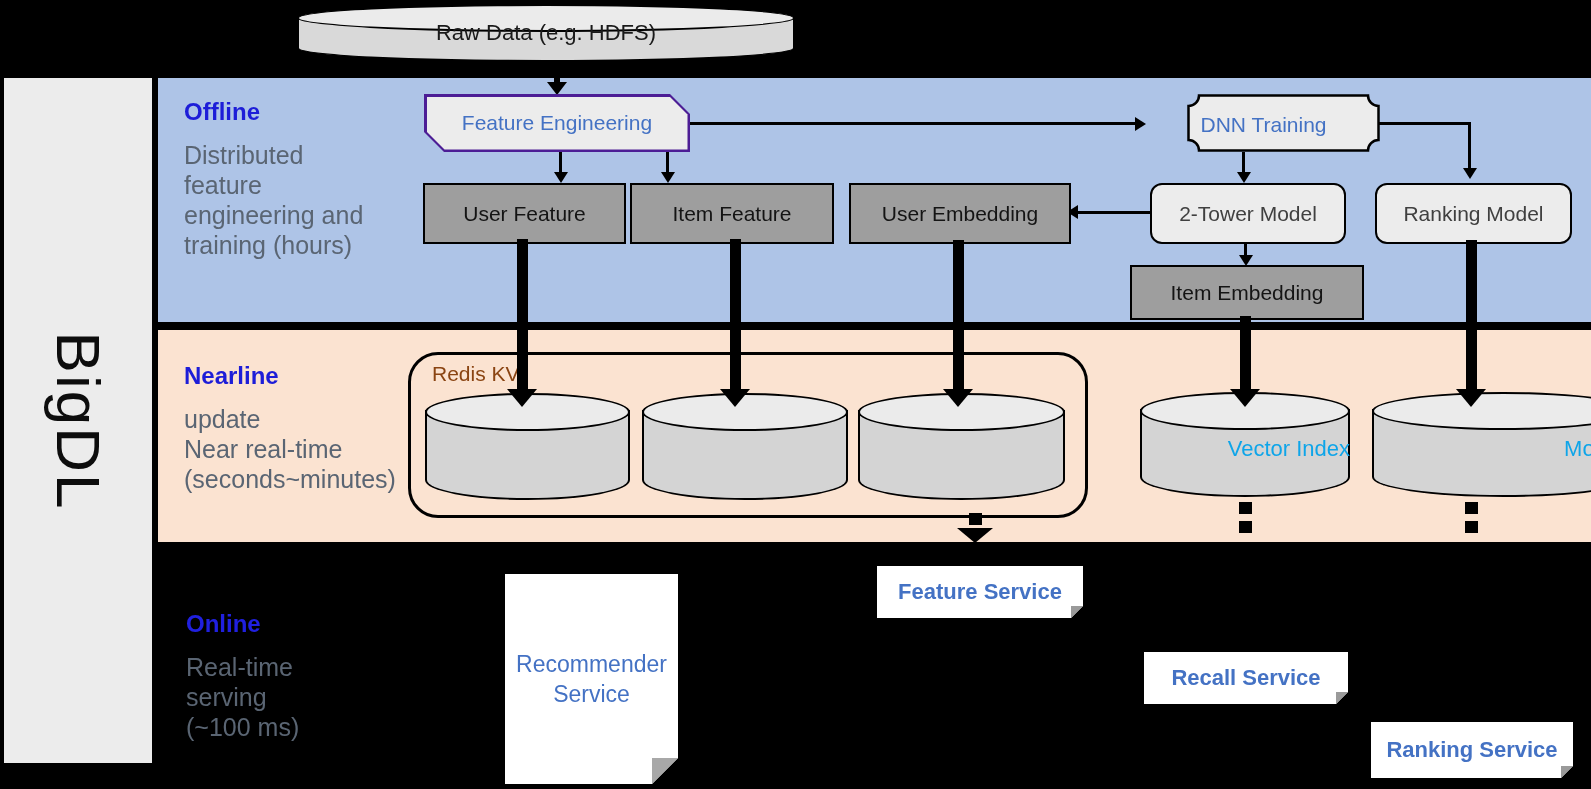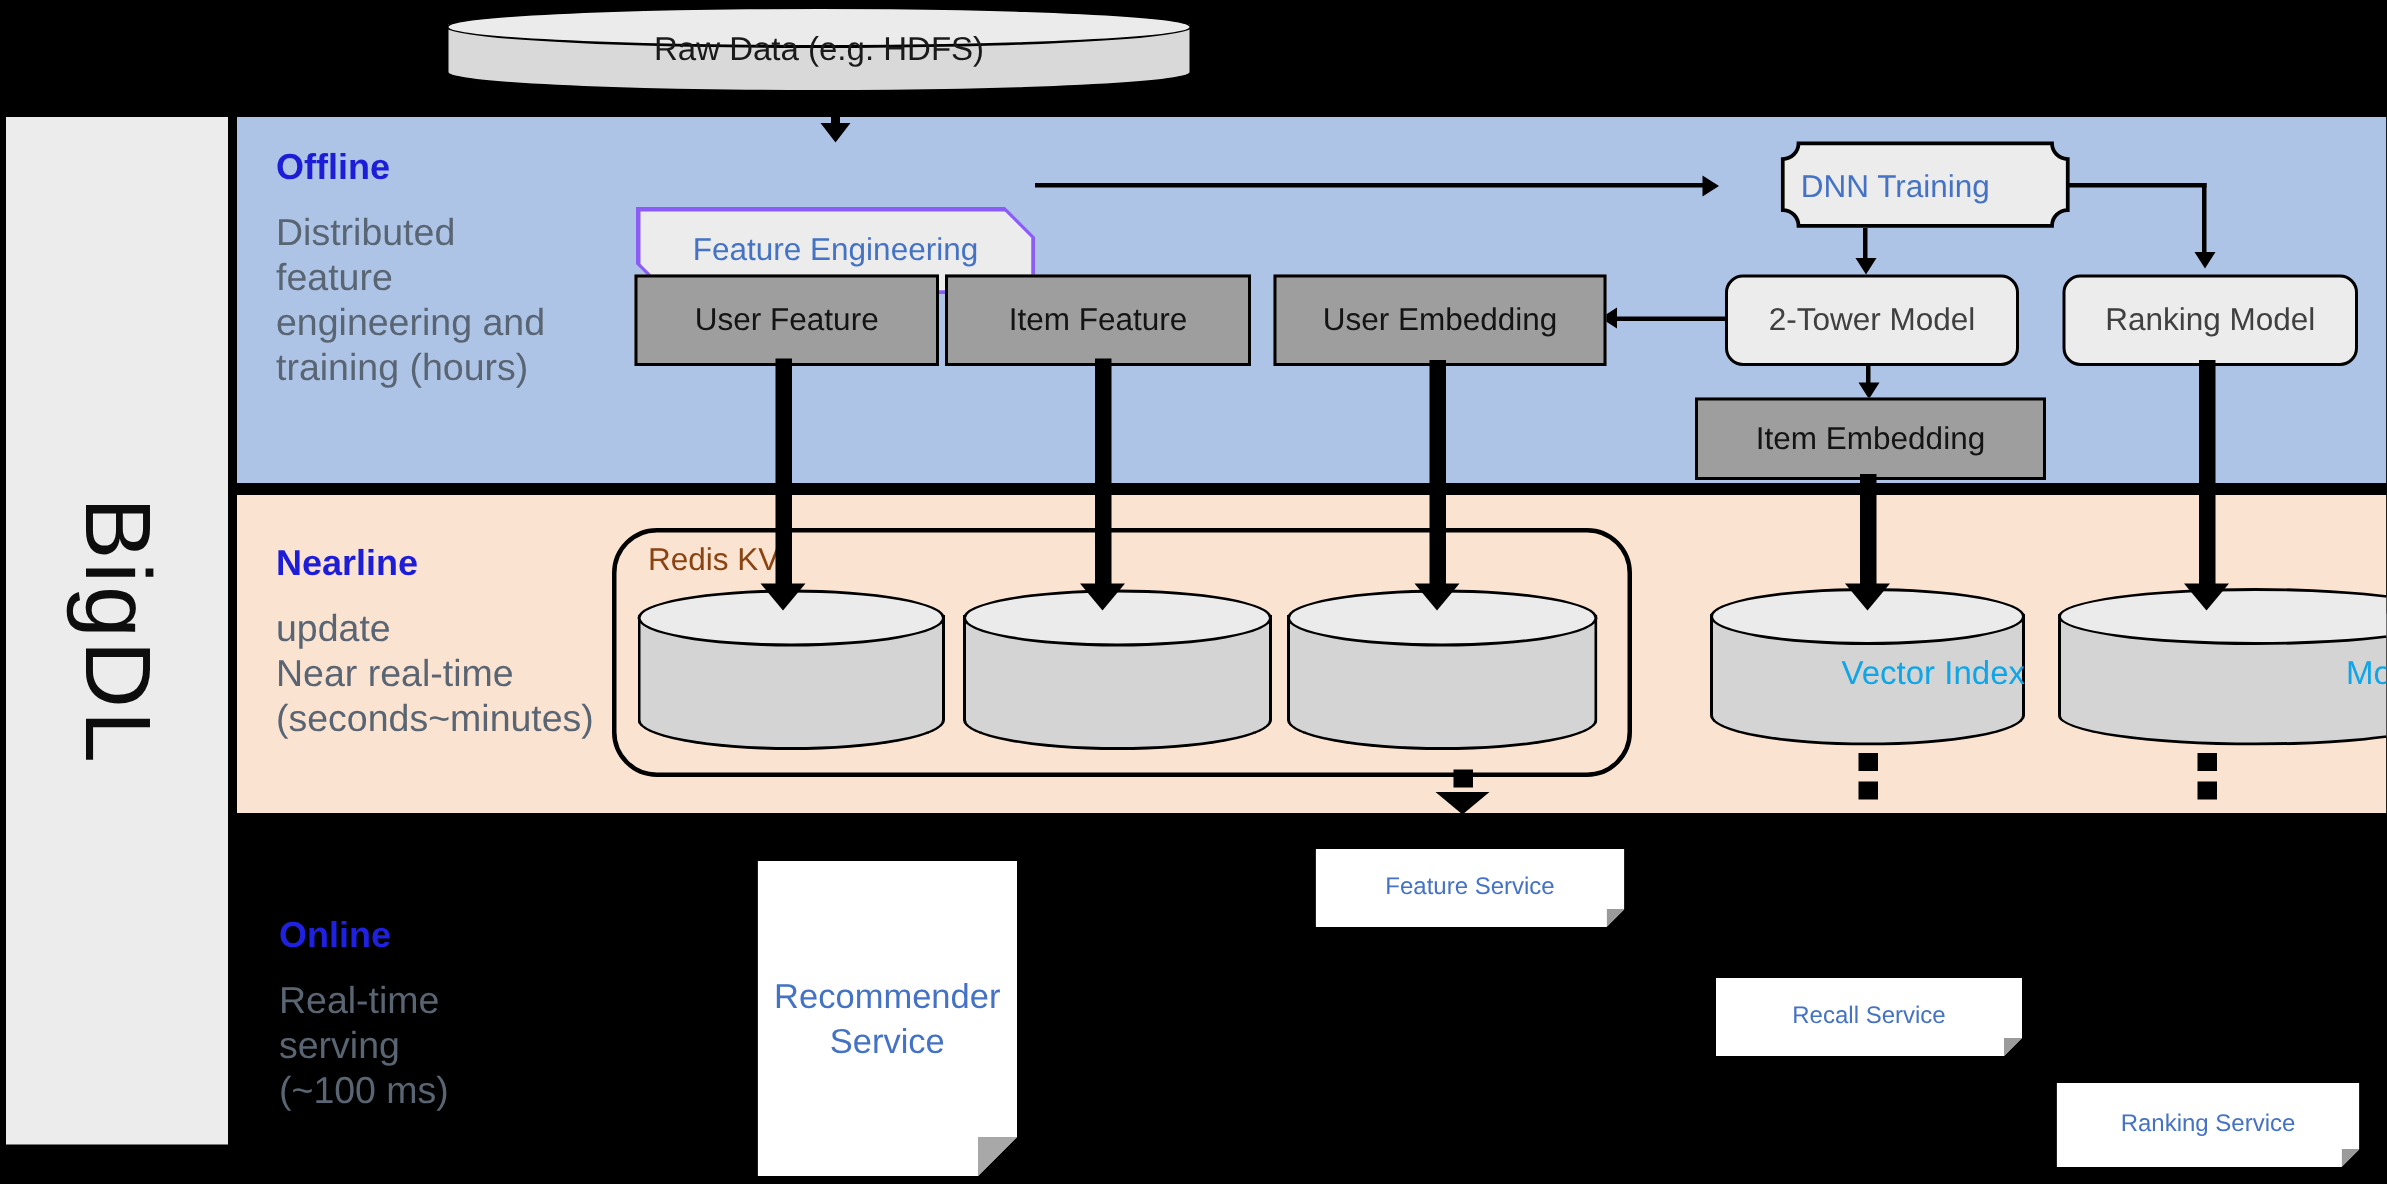--- a/index.html
+++ b/index.html
@@ -20,21 +20,21 @@
   
   .band-title{font-size:24px;font-weight:bold;color:#1d1dd8;}
   .band-desc{font-size:25px;line-height:30px;color:#5a6573;}
   .band-desc .it{}
   .online-title{color:#2020e0;}
   
   .node-label{display:flex;align-items:center;justify-content:center;text-align:center;}
   
   .graybox{background:#9e9e9e;border:2.5px solid #000;color:#141414;font-size:21px;}
   .roundbox{background:#ececec;border:2.5px solid #000;border-radius:12px;color:#404040;font-size:21px;}
-  .cut-card-outer{background:#8b5cf6;clip-path:polygon(0 0,calc(100% - 20px) 0,100% 20px,100% 100%,20px 100%,0 calc(100% - 20px));margin-top:44px;}
+  .cut-card-outer{background:#4c1d95;clip-path:polygon(0 0,calc(100% - 20px) 0,100% 20px,100% 100%,20px 100%,0 calc(100% - 20px));}
   .cut-card-inner{position:absolute;left:2.5px;top:2.5px;right:2.5px;bottom:2.5px;background:#ececec;
     clip-path:polygon(0 0,calc(100% - 18px) 0,100% 18px,100% 100%,18px 100%,0 calc(100% - 18px));
     color:#4472c4;font-size:21px;}
   .redis-frame{border:3px solid #000;border-radius:30px;background:transparent;}
   .redis-label{font-size:21px;color:#8a4412;}
   
   .cylinder{}
   .cyl-body{position:absolute;left:0;right:0;top:17px;bottom:0;background:#d4d4d4;
     border-left:2.5px solid #000;border-right:2.5px solid #000;border-bottom:2.5px solid #000;
     border-radius:0 0 50% 50% / 0 0 20px 20px;}
@@ -50,22 +50,22 @@
   .ah-right{width:0;height:0;border-top:7px solid transparent;border-bottom:7px solid transparent;border-left:11px solid #000;}
   .ah-left{width:0;height:0;border-top:7px solid transparent;border-bottom:7px solid transparent;border-right:11px solid #000;}
   .thick-shaft{width:11px;background:#000;}
   .thick-head{width:0;height:0;border-left:15px solid transparent;border-right:15px solid transparent;border-top:18px solid #000;}
   .dash-seg{width:13px;height:12px;background:#000;}
   
   .doc{background:#fff;color:#4472c4;
     clip-path:polygon(0 0,100% 0,100% calc(100% - 26px),calc(100% - 26px) 100%,0 100%);}
   .doc-fold{position:absolute;right:0;bottom:0;width:26px;height:26px;background:#a8a8a8;
     clip-path:polygon(0 0,100% 0,0 100%);}
-  .svc{background:#fff;color:#4472c4;font-size:16px;
-    clip-path:polygon(0 0,100% 0,100% calc(100% - 12px),calc(100% - 12px) 100%,0 100%);}
+  .svc{background:#fff;color:#4472c4;font-size:22px;
+    clip-path:polygon(0 0,100% 0,100% calc(100% - 12px),calc(100% - 12px) 100%,0 100%);font-weight:bold;}
   .svc-fold{position:absolute;right:0;bottom:0;width:12px;height:12px;background:#9a9a9a;
     clip-path:polygon(0 0,100% 0,0 100%);}
   .recommender-text{font-size:23px;line-height:30px;}
   .z1{z-index:1;} .z2{z-index:2;} .z3{z-index:3;}
 </style>
 </head>
 <body>
 
 <div id="canvas">
 

